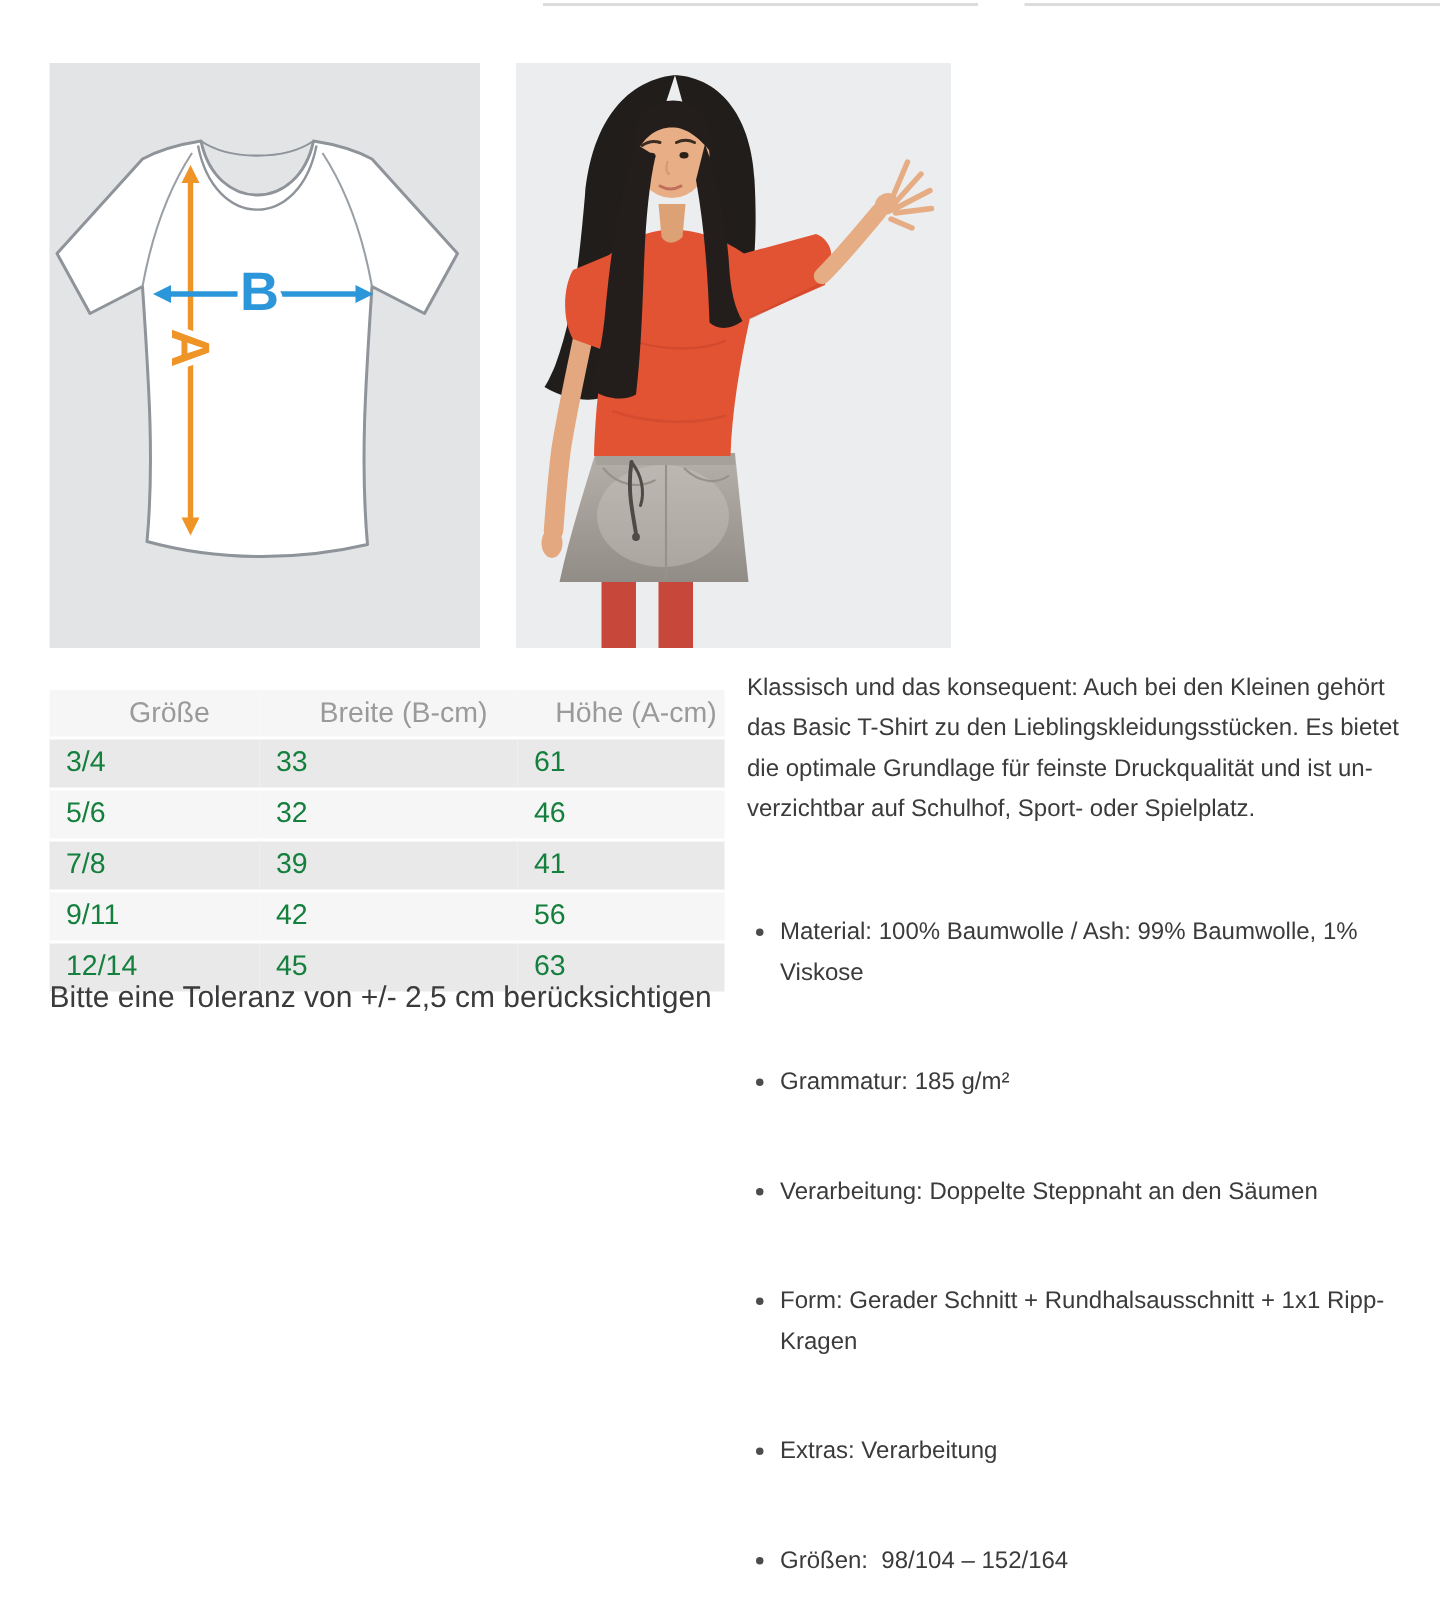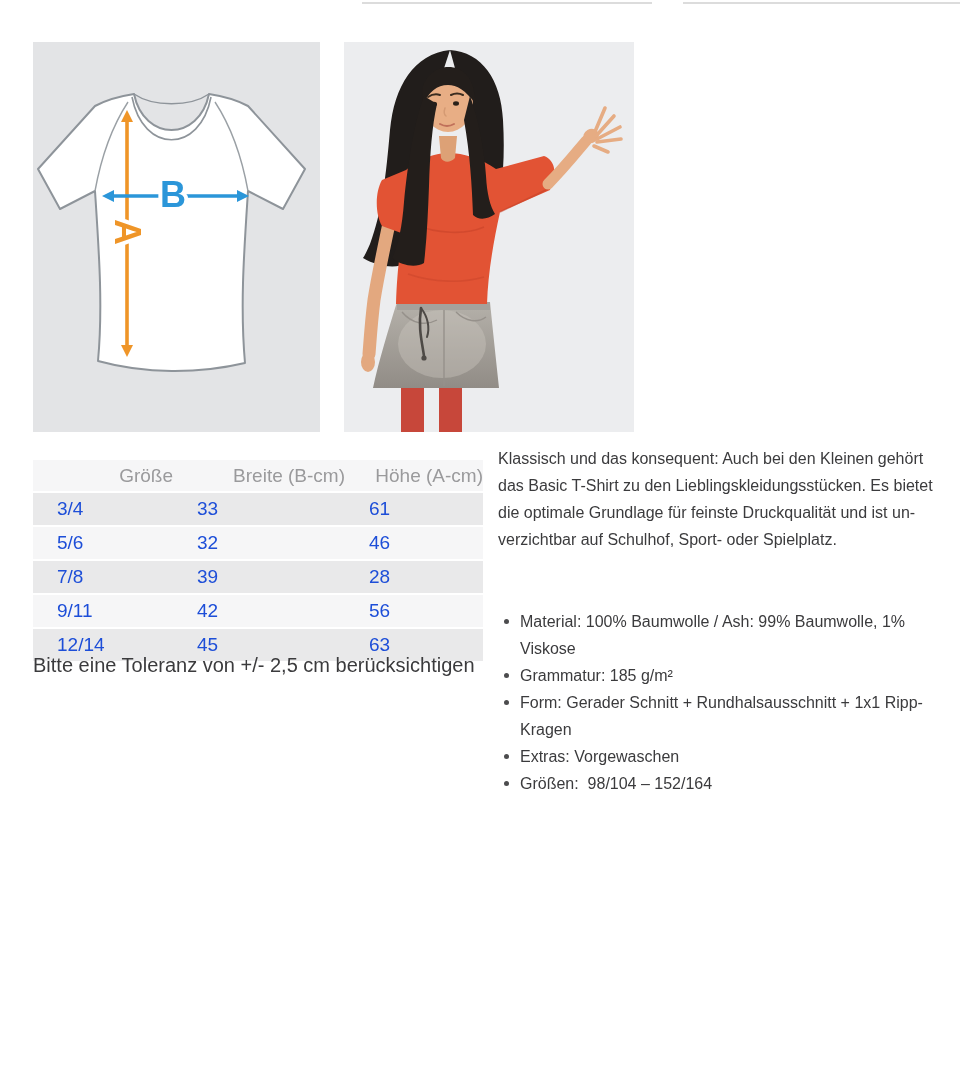--- a/index.html
+++ b/index.html
@@ -22,43 +22,43 @@
 
   .size-table {
     position: absolute; left: 33px; top: 460px; width: 450px;
     border-collapse: collapse; table-layout: fixed;
     font-size: 19px;
   }
   .size-table col.c1 { width: 140px; }
   .size-table col.c2 { width: 172px; }
   .size-table col.c3 { width: 138px; }
   .size-table th {
-    font-weight: normal; text-align: right; color: #9a9a9c;
+    font-weight: normal; text-align: center; color: #9a9a9c;
     height: 32px; padding-left: 20px; background: #f6f6f7;
     border-bottom: 2px solid #ffffff;
   }
   .size-table td {
-    color: #1d4ed8; height: 34px; padding-left: 24px;
+    color: #15803d; height: 34px; padding-left: 11px;
     border-bottom: 2px solid #ffffff;
   }
   .size-table tbody tr:nth-child(odd)  td { background: #e9e9ea; }
   .size-table tbody tr:nth-child(even) td { background: #f6f6f7; }
 
   .tolerance-note {
     position: absolute; left: 33px; top: 652px; width: 460px;
     font-size: 20px; line-height: 27px; color: #3b3b3d;
   }
 
   .description-col {
     position: absolute; left: 498px; top: 445px; width: 438px;
     font-size: 16px; line-height: 27px; color: #3b3b3d;
   }
   .description-col p { margin: 0 0 55px 0; }
   .feature-list { list-style: none; }
-  .feature-list li { position: relative; padding-left: 22px; }
+  .feature-list li { position: relative; padding-left: 22px; margin-top: 46px; }
   .feature-list li::before {
     content: ""; position: absolute; left: 6px; top: 11px;
     width: 5px; height: 5px; border-radius: 50%; background: #4c4c4e;
   }
 </style>
 </head>
 <body>
 
 <div class="top-rule seg1"></div>
 <div class="top-rule seg2"></div>
@@ -197,21 +197,21 @@
       <td>61</td>
     </tr>
     <tr>
       <td>5/6</td>
       <td>32</td>
       <td>46</td>
     </tr>
     <tr>
       <td>7/8</td>
       <td>39</td>
-      <td>28</td>
+      <td>41</td>
     </tr>
     <tr>
       <td>9/11</td>
       <td>42</td>
       <td>56</td>
     </tr>
     <tr>
       <td>12/14</td>
       <td>45</td>
       <td>63</td>
@@ -219,17 +219,18 @@
   </tbody>
 </table>
 
 <div class="tolerance-note">Bitte eine Toleranz von +/- 2,5 cm berücksichtigen</div>
 
 <div class="description-col">
   <p>Klassisch und das konsequent: Auch bei den Kleinen gehört das Basic T-Shirt zu den Lieb­lingskleidungsstücken. Es bietet die optimale Grundlage für feinste Druckqualität und ist un­verzichtbar auf Schulhof, Sport- oder Spielplatz.</p>
   <ul class="feature-list">
     <li>Material: 100% Baumwolle / Ash: 99% Baum­wolle, 1% Viskose</li>
     <li>Grammatur: 185 g/m²</li>
+    <li>Verarbeitung: Doppelte Steppnaht an den Säumen</li>
     <li>Form: Gerader Schnitt + Rundhalsausschnitt + 1x1 Ripp-Kragen</li>
-    <li>Extras: Vorgewaschen</li>
+    <li>Extras: Verarbeitung</li>
     <li>Größen: &nbsp;98/104 – 152/164</li>
   </ul>
 </div>
 
 </body></html>

